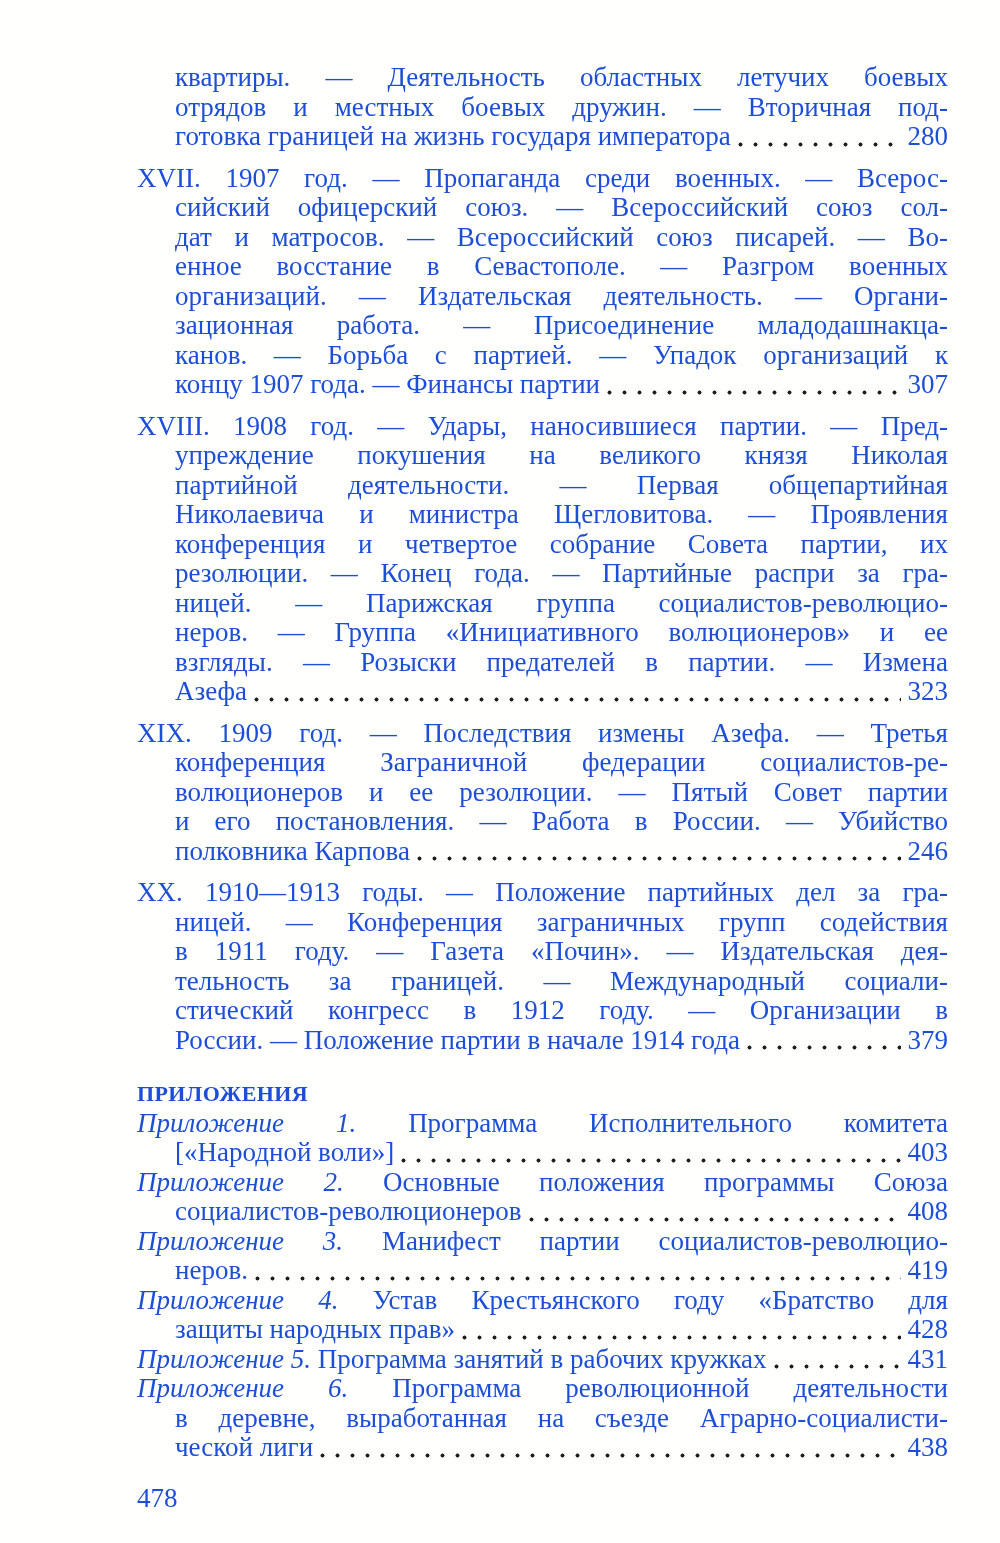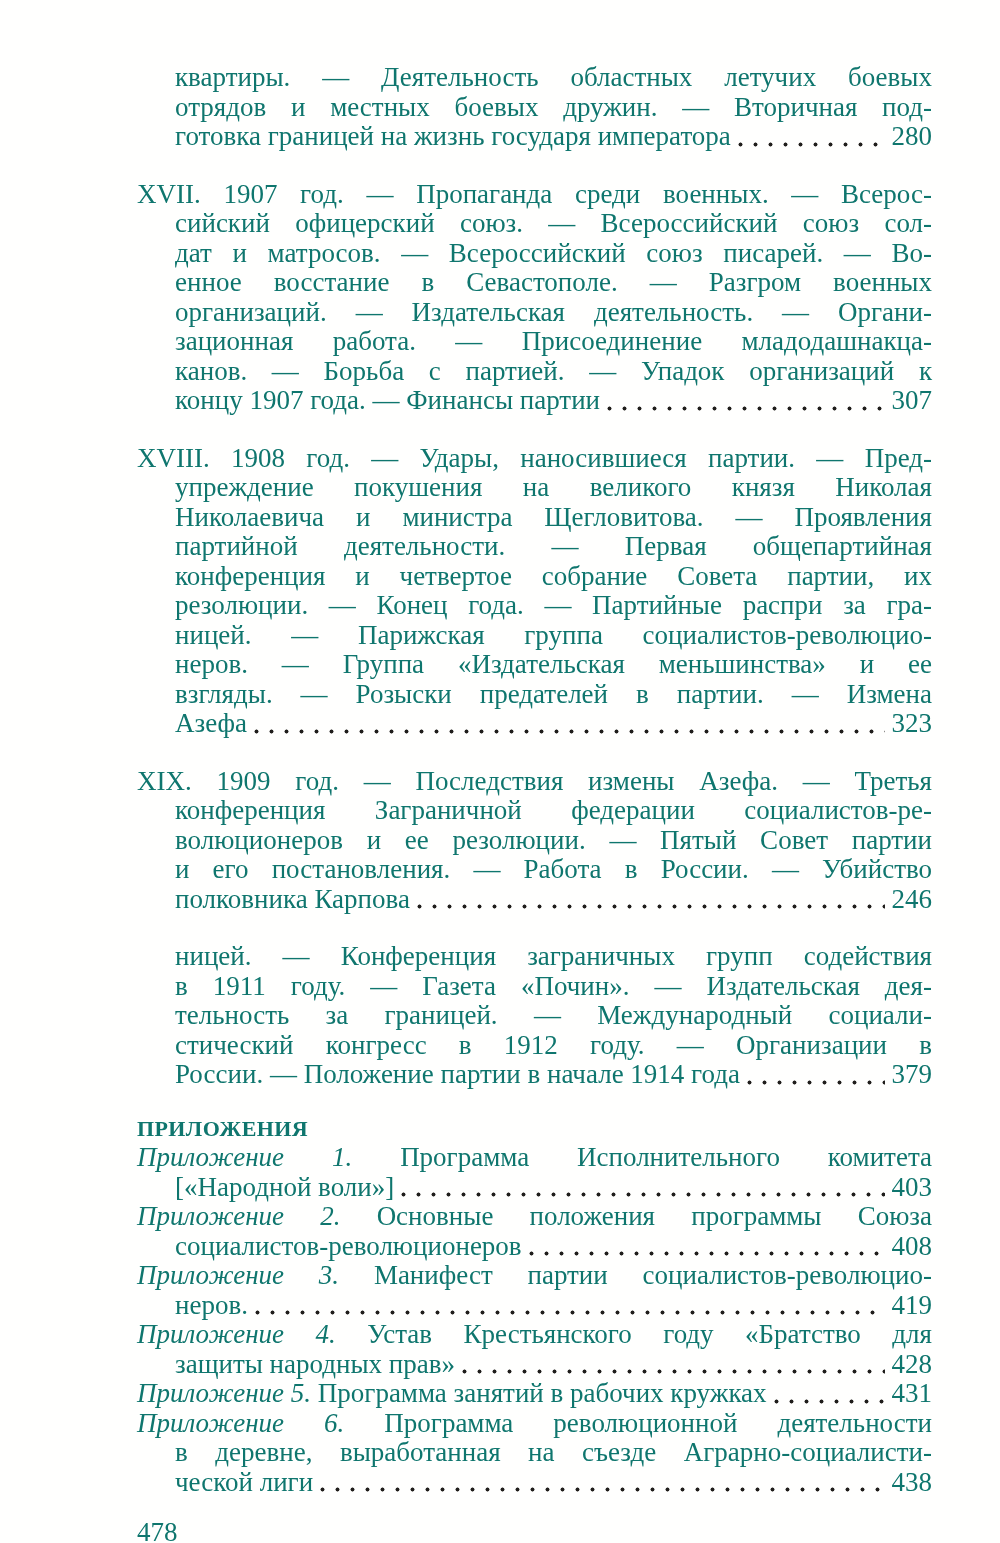--- a/index.html
+++ b/index.html
@@ -1,43 +1,43 @@
 <!DOCTYPE html>
 <html><head>
 <meta charset="utf-8">
 <style>
   html, body { margin: 0; padding: 0; background: #ffffff; }
   .page {
     width: 1000px;
     height: 1543px;
     box-sizing: border-box;
-    padding: 63px 68px 0 137px;
+    padding: 63px 52px 0 137px;
     background: #fffffe;
     font-family: "Liberation Serif", "DejaVu Serif", serif;
     font-size: 27px;
-    color: #0f766e;
+    color: #1d4ed8;
     overflow: hidden;
   }
   .line { line-height: 29.5px; }
   .fill { text-align: justify; text-align-last: justify; text-justify: inter-word; }
   .indent { padding-left: 38px; }
   .lastline { display: flex; }
   .line-text { flex: 0 0 auto; white-space: pre; }
   .leader {
     flex: 1 1 auto;
     align-self: flex-end;
     height: 5px;
     margin: 0 7px 5px 7px;
     background-image: radial-gradient(circle at 2.5px 2.5px, #201e1c 1.7px, rgba(0,0,0,0) 2.3px);
     background-size: 15px 5px;
     background-repeat: repeat-x;
     background-position: left bottom;
   }
   .pagenum { flex: 0 0 auto; }
-  #main-entries .entry + .entry { margin-top: 28px; }
+  #main-entries .entry + .entry { margin-top: 12px; }
   .appendix-heading {
     margin: 24px 0 0 0;
     font-size: 22px;
     font-weight: 700;
     line-height: 29.5px;
     letter-spacing: 0.4px;
   }
   .entry i { font-style: italic; }
   .page-footer { margin-top: 21px; line-height: 29.5px; }
 </style>
@@ -66,45 +66,46 @@
           <div class="line indent fill"><span>канов. — Борьба с партией. — Упадок организаций к</span></div>
           <div class="line indent lastline">
             <span class="line-text"><span>концу 1907 года. — Финансы партии</span></span>
             <span class="leader"></span>
             <span class="pagenum">307</span>
           </div>
         </div>
         <div class="entry">
           <div class="line fill"><span>XVIII. 1908 год. — Удары, наносившиеся партии. — Пред-</span></div>
           <div class="line indent fill"><span>упреждение покушения на великого князя Николая</span></div>
+          <div class="line indent fill"><span>партийной деятельности. — Первая общепартийная</span></div>
           <div class="line indent fill"><span>Николаевича и министра Щегловитова. — Проявления</span></div>
-          <div class="line indent fill"><span>партийной деятельности. — Первая общепартийная</span></div>
           <div class="line indent fill"><span>конференция и четвертое собрание Совета партии, их</span></div>
           <div class="line indent fill"><span>резолюции. — Конец года. — Партийные распри за гра-</span></div>
           <div class="line indent fill"><span>ницей. — Парижская группа социалистов-революцио-</span></div>
-          <div class="line indent fill"><span>неров. — Группа «Издательская меньшинства» и ее</span></div>
+          <div class="line indent fill"><span>неров. — Группа «Инициативного волюционеров» и ее</span></div>
           <div class="line indent fill"><span>взгляды. — Розыски предателей в партии. — Измена</span></div>
           <div class="line indent lastline">
             <span class="line-text"><span>Азефа</span></span>
             <span class="leader"></span>
             <span class="pagenum">323</span>
           </div>
         </div>
         <div class="entry">
           <div class="line fill"><span>XIX. 1909 год. — Последствия измены Азефа. — Третья</span></div>
           <div class="line indent fill"><span>конференция Заграничной федерации социалистов-ре-</span></div>
           <div class="line indent fill"><span>волюционеров и ее резолюции. — Пятый Совет партии</span></div>
           <div class="line indent fill"><span>и его постановления. — Работа в России. — Убийство</span></div>
           <div class="line indent lastline">
             <span class="line-text"><span>полковника Карпова</span></span>
             <span class="leader"></span>
             <span class="pagenum">246</span>
           </div>
         </div>
         <div class="entry">
+          <div class="line fill"><span>XX. 1910—1913 годы. — Положение партийных дел за гра-</span></div>
           <div class="line indent fill"><span>ницей. — Конференция заграничных групп содействия</span></div>
           <div class="line indent fill"><span>в 1911 году. — Газета «Почин». — Издательская дея-</span></div>
           <div class="line indent fill"><span>тельность за границей. — Международный социали-</span></div>
           <div class="line indent fill"><span>стический конгресс в 1912 году. — Организации в</span></div>
           <div class="line indent lastline">
             <span class="line-text"><span>России. — Положение партии в начале 1914 года</span></span>
             <span class="leader"></span>
             <span class="pagenum">379</span>
           </div>
         </div>

